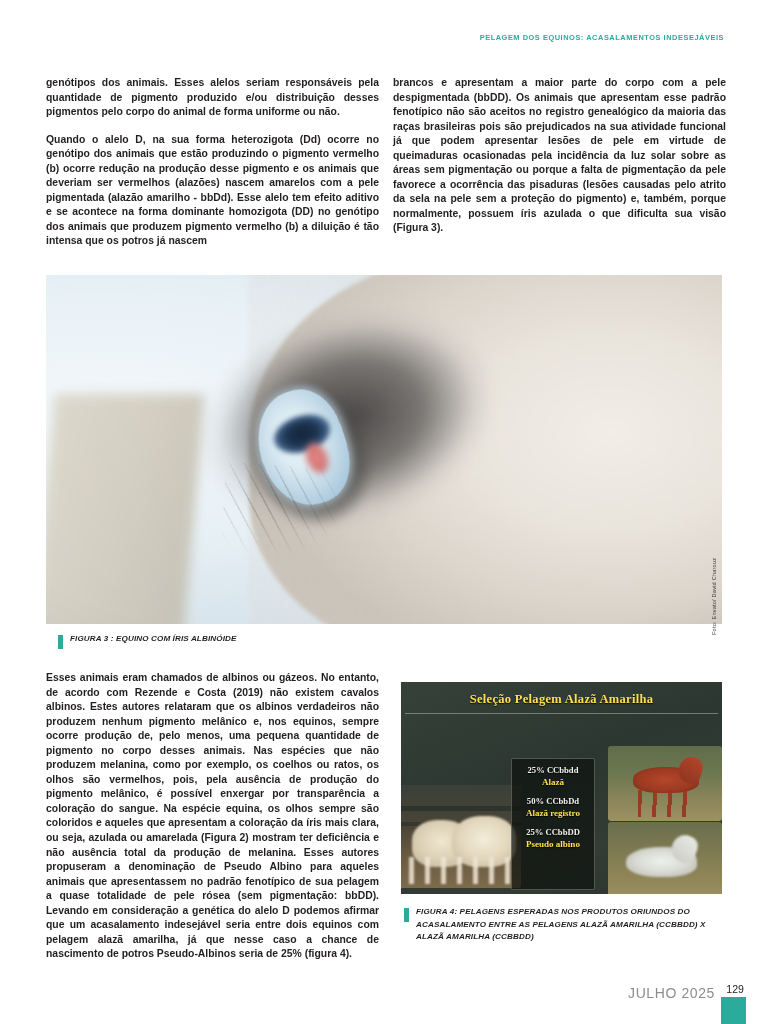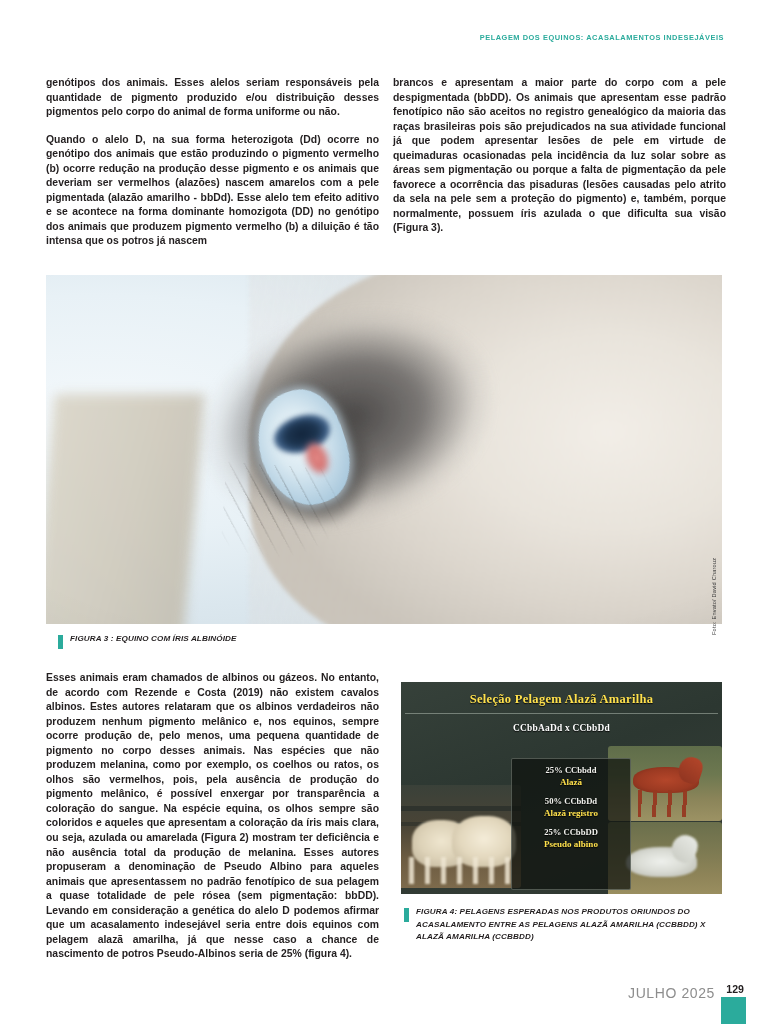--- a/index.html
+++ b/index.html
@@ -408,21 +408,21 @@
     background: linear-gradient(200deg, #e9ebe6 0%, #c9cbc3 100%);
     border-radius: 50% 40% 32% 50%;
     transform: rotate(22deg);
     filter: blur(.8px);
   }
 
   .f4-ratios {
     position: absolute;
     left: 110px;
     top: 76px;
-    width: 120px;
+    width: 84px;
     height: 132px;
     background: rgba(14,18,14,.72);
     border: 1px solid rgba(150,160,150,.45);
     border-radius: 2px;
     text-align: center;
     padding-top: 5px;
     box-sizing: border-box;
   }
   .f4-ratio-geno {
     font-size: 8.6px;
@@ -448,21 +448,21 @@
     font-size: 14px;
     letter-spacing: .6px;
     color: #8d8d8d;
     text-transform: uppercase;
   }
   .footer-page {
     position: absolute;
     right: 24px;
     top: 983px;
     font-size: 10.6px;
-    font-weight: bold;
+    font-weight: normal;
     color: #231f20;
   }
   .footer-block {
     position: absolute;
     right: 22px;
     top: 997px;
     width: 25px;
     height: 27px;
     background: #2bab9c;
   }
@@ -506,21 +506,20 @@
 <div class="col col-left" id="col-bottom-left">
   <p>Esses animais eram chamados de albinos ou gázeos. No entanto, de acordo com Rezende e Costa (2019) não existem cavalos albinos. Estes autores relataram que os albinos verdadeiros não produzem nenhum pigmento melânico e, nos equinos, sempre ocorre produção de, pelo menos, uma pequena quantidade de pigmento no corpo desses animais. Nas espécies que não produzem melanina, como por exemplo, os coelhos ou ratos, os olhos são vermelhos, pois, pela ausência de produção do pigmento melânico, é possível enxergar por transparência a coloração do sangue. Na espécie equina, os olhos sempre são coloridos e aqueles que apresentam a coloração da íris mais clara, ou seja, azulada ou amarelada (Figura 2) mostram ter deficiência e não ausência total da produção de melanina. Esses autores propuseram a denominação de Pseudo Albino para aqueles animais que apresentassem no padrão fenotípico de sua pelagem a quase totalidade de pele rósea (sem pigmentação: bbDD).  Levando em consideração a genética do alelo D podemos afirmar que um acasalamento indesejável seria entre dois equinos com pelagem alazã amarilha, já que nesse caso a chance de nascimento de potros Pseudo-Albinos seria de 25% (figura 4).</p>
 </div>
 
 <div class="figure4-photo">
   <div class="f4-bg"></div>
 
   <div class="f4-title">Seleção Pelagem Alazã Amarilha</div>
   <div class="f4-rule"></div>
 
-  <div class="f4-cross">CCbbAaDd  x  CCbbDd</div>
 
   <div class="f4-pic f4-pic-herd">
     <div class="rail"></div>
     <div class="rail2"></div>
     <div class="horse-a"></div>
     <div class="horse-b"></div>
     <div class="legs"></div>
   </div>
 
   <div class="f4-pic f4-pic-chestnut">

